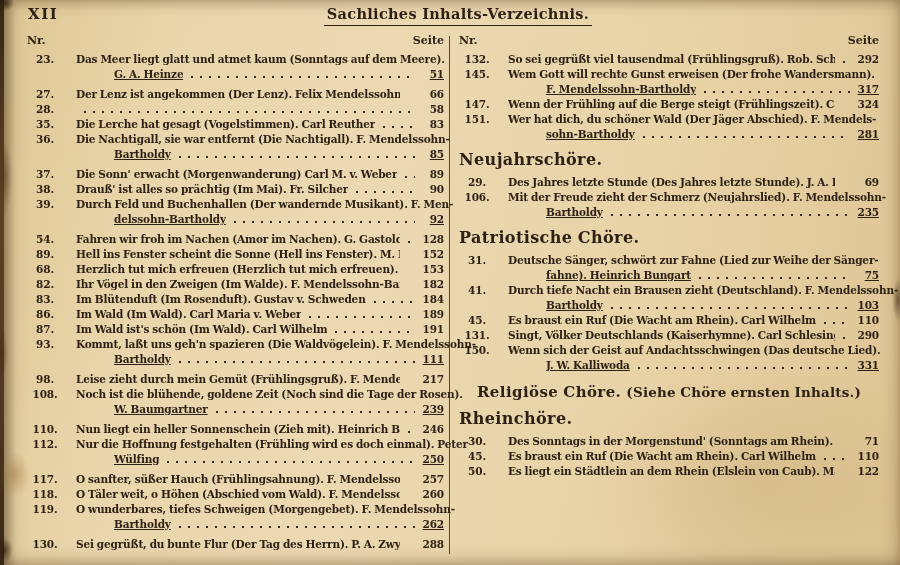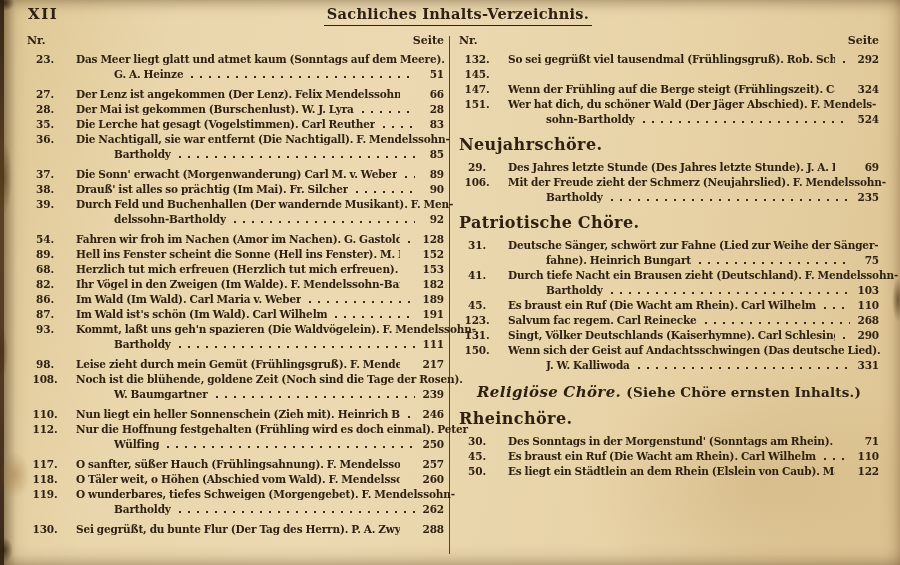--- a/index.html
+++ b/index.html
@@ -43,31 +43,31 @@
   .col-left{left:27px;width:417px;}
   .col-right{left:459px;width:420px;}
   .colhead{display:flex;justify-content:space-between;font-size:11px;margin-bottom:4px;letter-spacing:0;}
 
   .group{margin-bottom:5px;}
   .entry{display:flex;align-items:flex-start;}
   .nr{width:36px;flex-shrink:0;text-align:center;padding-right:13px;box-sizing:content-box;}
   .ebody{flex:1;min-width:0;}
   .pre{white-space:nowrap;}
   .last{display:flex;align-items:baseline;}
-  .last.cont{padding-left:38px;}
+  .last.cont{padding-left:38px;text-decoration:underline;}
   .etext{white-space:nowrap;flex-shrink:1;min-width:0;overflow:hidden;}
   .leader{flex:1 0 8px;align-self:flex-end;height:4px;margin:0 3px 3px 7px;
     background-image:radial-gradient(circle at 2px 2px,var(--ink-soft) 1.05px,rgba(0,0,0,0) 1.55px);
     background-size:9px 4px;background-repeat:repeat-x;background-position:left bottom;}
   .leader.off{background:none;}
   .epage{flex-shrink:0;min-width:26px;text-align:right;}
 
   .sec-heading{text-align:left;font-size:16px;letter-spacing:.4px;margin:10px 0 8px;}
   .sec-inline{text-align:center;margin:12px 0 9px;}
-  .sec-strong{font-size:15px;letter-spacing:.4px;font-style:italic;}
+  .sec-strong{font-size:15px;letter-spacing:.4px;}
   .sec-note{font-size:13.5px;letter-spacing:.2px;}
 </style>
 </head>
 <body>
 
 <div class="page-doc">
   <div class="edge-left"></div>
   <div class="edge-fade"></div>
   <div class="stain s1"></div>
   <div class="stain s2"></div>
@@ -111,23 +111,22 @@
                 <span class="etext">Der Lenz ist angekommen (Der Lenz). Felix Mendelssohn-Bartholdy</span>
                 <span class="leader off"></span>
                 <span class="epage">66</span>
               </div>
             </div>
           </div>
           <div class="entry">
             <span class="nr">28.</span>
             <div class="ebody">
               <div class="last">
-                <span class="etext">Der Mai ist gekommen (Burschenlust). W. J. Lyra</span>
-                <span class="leader"></span>
-                <span class="epage">28</span>
+                <span class="leader"></span>
+                <span class="epage">58</span>
               </div>
             </div>
           </div>
           <div class="entry">
             <span class="nr">35.</span>
             <div class="ebody">
               <div class="last">
                 <span class="etext">Die Lerche hat gesagt (Vogelstimmen). Carl Reuther</span>
                 <span class="leader"></span>
                 <span class="epage">83</span>
@@ -210,20 +209,30 @@
               </div>
             </div>
           </div>
           <div class="entry">
             <span class="nr">82.</span>
             <div class="ebody">
               <div class="last">
                 <span class="etext">Ihr Vögel in den Zweigen (Im Walde). F. Mendelssohn-Bartholdy</span>
                 <span class="leader off"></span>
                 <span class="epage">182</span>
+              </div>
+            </div>
+          </div>
+          <div class="entry">
+            <span class="nr">83.</span>
+            <div class="ebody">
+              <div class="last">
+                <span class="etext">Im Blütenduft (Im Rosenduft). Gustav v. Schweden</span>
+                <span class="leader"></span>
+                <span class="epage">184</span>
               </div>
             </div>
           </div>
           <div class="entry">
             <span class="nr">86.</span>
             <div class="ebody">
               <div class="last">
                 <span class="etext">Im Wald (Im Wald). Carl Maria v. Weber</span>
                 <span class="leader"></span>
                 <span class="epage">189</span>
@@ -358,39 +367,47 @@
             <div class="ebody">
               <div class="last">
                 <span class="etext">So sei gegrüßt viel tausendmal (Frühlingsgruß). Rob. Schumann</span>
                 <span class="leader"></span>
                 <span class="epage">292</span>
               </div>
             </div>
           </div>
           <div class="entry">
             <span class="nr">145.</span>
+            <div class="ebody">
+              <div class="pre">Wem Gott will rechte Gunst erweisen (Der frohe Wandersmann).</div>
+              <div class="last cont">
+                <span class="etext">F. Mendelssohn-Bartholdy</span>
+                <span class="leader"></span>
+                <span class="epage">317</span>
+              </div>
+            </div>
           </div>
           <div class="entry">
             <span class="nr">147.</span>
             <div class="ebody">
               <div class="last">
                 <span class="etext">Wenn der Frühling auf die Berge steigt (Frühlingszeit). Carl Wilhelm</span>
                 <span class="leader off"></span>
                 <span class="epage">324</span>
               </div>
             </div>
           </div>
           <div class="entry">
             <span class="nr">151.</span>
             <div class="ebody">
               <div class="pre">Wer hat dich, du schöner Wald (Der Jäger Abschied). F. Mendels-</div>
               <div class="last cont">
                 <span class="etext">sohn-Bartholdy</span>
                 <span class="leader"></span>
-                <span class="epage">524</span>
+                <span class="epage">281</span>
               </div>
             </div>
           </div>
         </div>
         <div class="sec-heading">Neujahrschöre.</div>
         <div class="group">
           <div class="entry">
             <span class="nr">29.</span>
             <div class="ebody">
               <div class="last">
@@ -436,30 +453,20 @@
               </div>
             </div>
           </div>
           <div class="entry">
             <span class="nr">45.</span>
             <div class="ebody">
               <div class="last">
                 <span class="etext">Es braust ein Ruf (Die Wacht am Rhein). Carl Wilhelm</span>
                 <span class="leader"></span>
                 <span class="epage">110</span>
-              </div>
-            </div>
-          </div>
-          <div class="entry">
-            <span class="nr">123.</span>
-            <div class="ebody">
-              <div class="last">
-                <span class="etext">Salvum fac regem. Carl Reinecke</span>
-                <span class="leader"></span>
-                <span class="epage">268</span>
               </div>
             </div>
           </div>
           <div class="entry">
             <span class="nr">131.</span>
             <div class="ebody">
               <div class="last">
                 <span class="etext">Singt, Völker Deutschlands (Kaiserhymne). Carl Schlesinger</span>
                 <span class="leader"></span>
                 <span class="epage">290</span>

